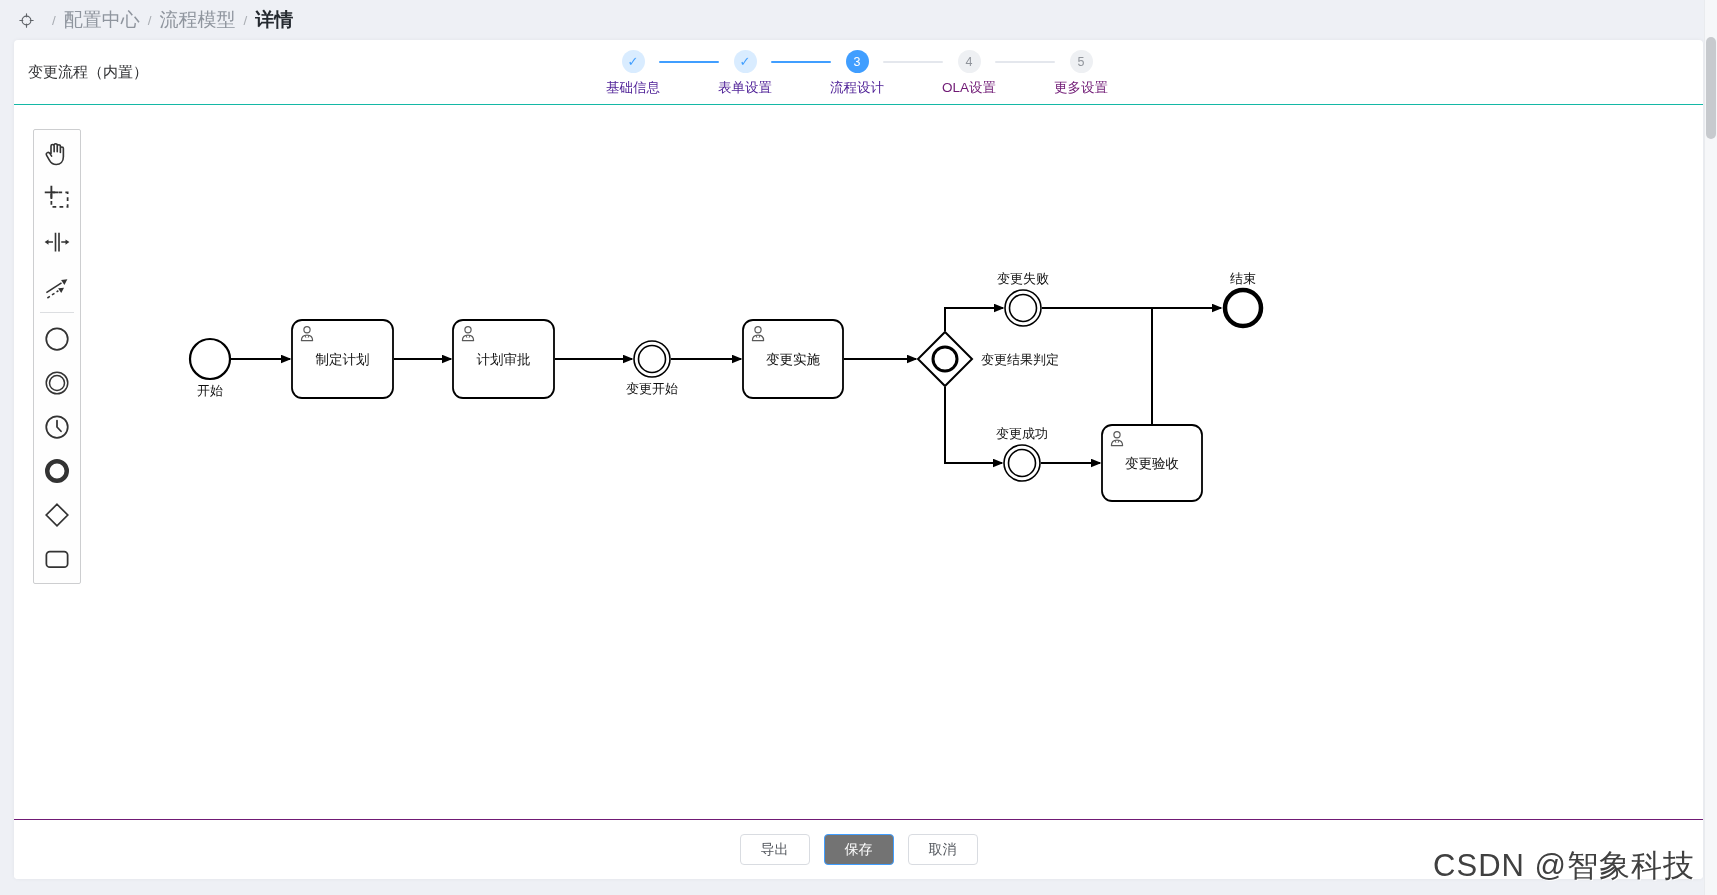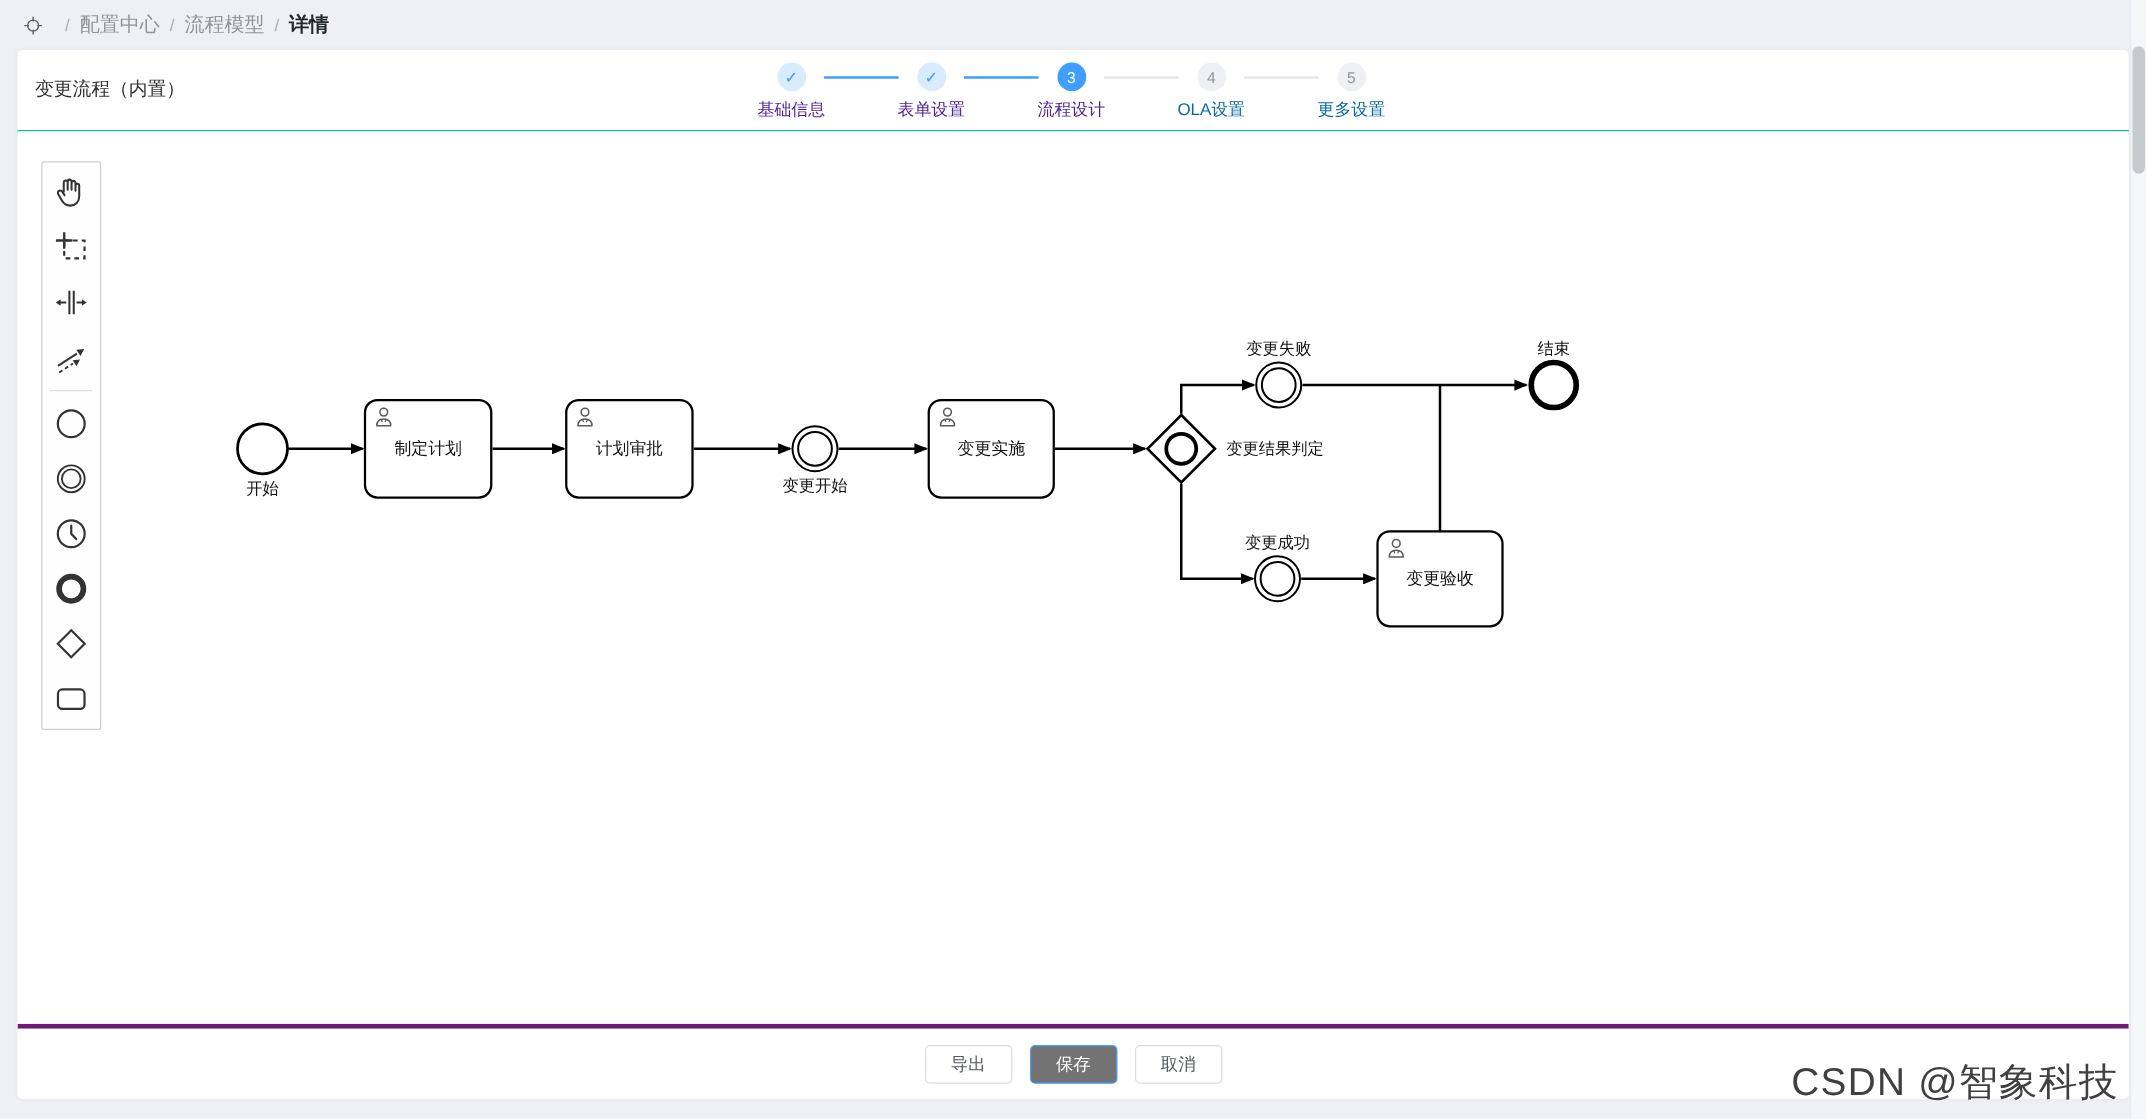--- a/index.html
+++ b/index.html
@@ -6,45 +6,45 @@
   body{
     width:1717px;height:895px;overflow:hidden;position:relative;
     background:#eef0f5;
     font-family:"Liberation Sans","DejaVu Sans",sans-serif;
     -webkit-font-smoothing:antialiased;
   }
   
   .topbar{position:absolute;left:0;top:0;width:1705px;height:40px;display:flex;align-items:center;padding-left:18px;box-sizing:border-box;}
   .crumb-icon{width:17px;height:17px;margin-right:9px;flex:0 0 auto;}
   .crumb-sep{color:#a9adb3;margin:0 8px;font-size:13.5px;}
-  .crumb-item{color:#8f959e;font-size:16px;cursor:pointer;}
+  .crumb-item{color:#8f959e;font-size:19px;cursor:pointer;}
   .crumb-item.current{color:#24292f;font-weight:bold;cursor:default;text-align:center;}
   
   .panel{position:absolute;left:14px;top:40px;width:1689px;height:839px;background:#fff;border-radius:4px;box-shadow:0 0 4px rgba(0,0,0,.05);}
   .panel-header{position:relative;height:64px;border-bottom:4px solid #14b8a6;}
   .page-title{position:absolute;left:14px;top:0;height:64px;line-height:64px;font-size:15px;color:#303133;}
   
   .steps{position:absolute;left:0;top:0;width:100%;height:64px;}
   .step-col{position:absolute;top:10px;width:112px;text-align:center;cursor:pointer;}
   .step-dot{width:23px;height:23px;border-radius:50%;margin:0 auto;display:flex;align-items:center;justify-content:center;font-size:12.5px;box-sizing:border-box;}
   .step-dot.done{background:#d9ecff;color:#409eff;font-weight:bold;font-size:13px;}
   .step-dot.active{background:#409eff;color:#fff;}
   .step-dot.pending{background:#eef0f3;color:#90949b;}
   .step-label{margin-top:6px;font-size:13.5px;color:#4c1d95;}
-  .step-col.pending .step-label{color:#0369a1;}
+  .step-col.pending .step-label{color:#701a75;}
   .step-line{position:absolute;top:21px;height:2px;border-radius:1px;}
   
   .canvas{position:absolute;left:0;top:65px;width:1689px;height:714px;background:#fff;overflow:hidden;}
   .diagram-svg{position:absolute;left:0;top:0;}
   
   .palette{position:absolute;left:19px;top:24px;width:46px;background:#fefefe;border:1px solid #cdced0;border-radius:2px;padding:2px 0;z-index:5;}
   .pal-item{height:44px;display:flex;align-items:center;justify-content:center;cursor:pointer;}
   .pal-sep{border-top:1px solid #dcdee1;margin:4px 6px;}
   
-  .footer{position:absolute;left:0;bottom:0;width:100%;height:60px;border-top:4px solid #701a75;display:flex;align-items:center;justify-content:center;gap:14px;box-sizing:border-box;background:#fff;border-radius:0 0 4px 4px;}
+  .footer{position:absolute;left:0;bottom:0;width:100%;height:60px;border-top:1px solid #701a75;display:flex;align-items:center;justify-content:center;gap:14px;box-sizing:border-box;background:#fff;border-radius:0 0 4px 4px;}
   .btn{height:31px;padding:0 20px;border-radius:4px;font-size:14px;line-height:29px;box-sizing:border-box;cursor:pointer;background:#fff;border:1px solid #d9dce1;color:#55595f;}
   .btn.primary{background:#737373;border-color:#409eff;color:#fff;}
   
   .scroll-track{position:absolute;right:0;top:0;width:12px;height:895px;background:#f6f7f9;border-left:1px solid #e9ebee;}
   .scroll-thumb{position:absolute;left:1px;top:37px;width:10px;height:102px;background:#c7cace;border-radius:6px;cursor:pointer;}
   
   .watermark{position:absolute;right:22px;bottom:8px;font-size:31px;color:#404040;letter-spacing:1px;text-shadow:1px 1px 0 rgba(255,255,255,.95);z-index:20;pointer-events:none;}
 </style>
 </head>
 <body>

